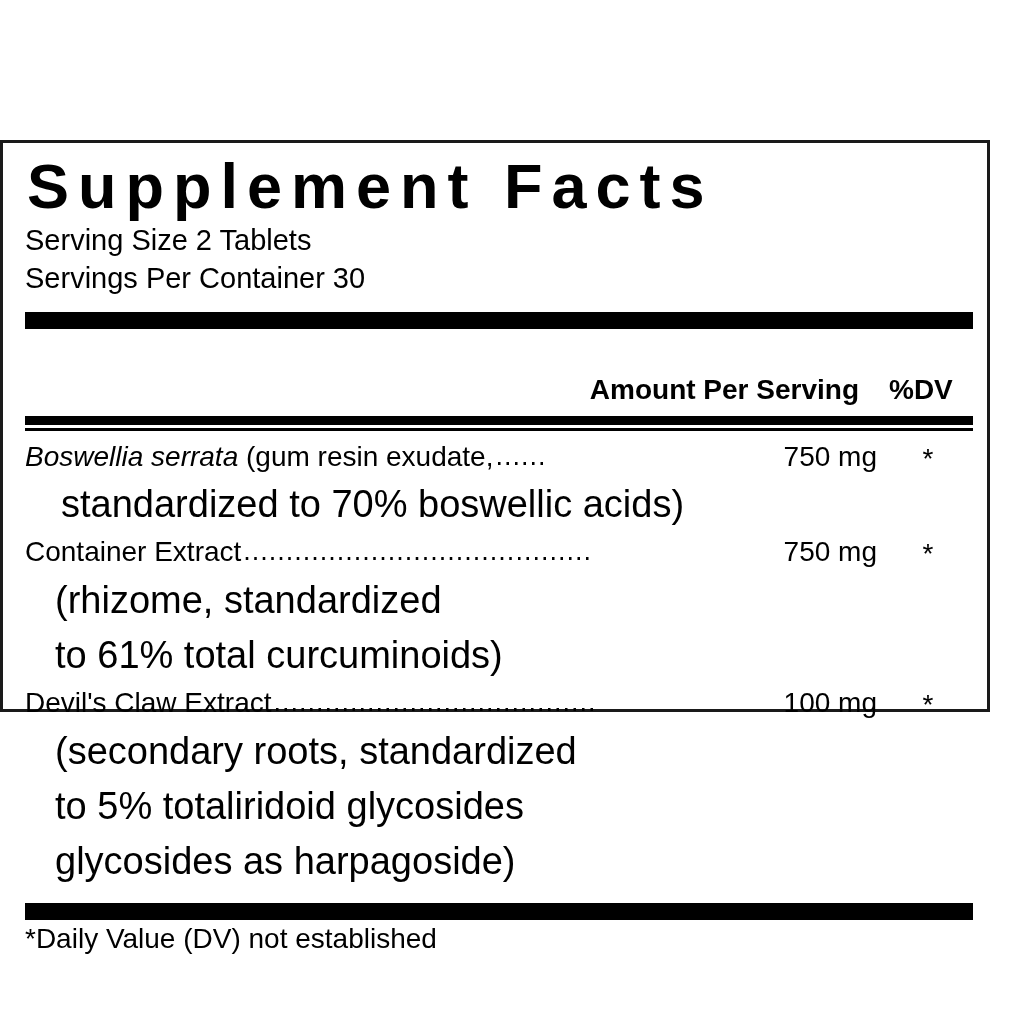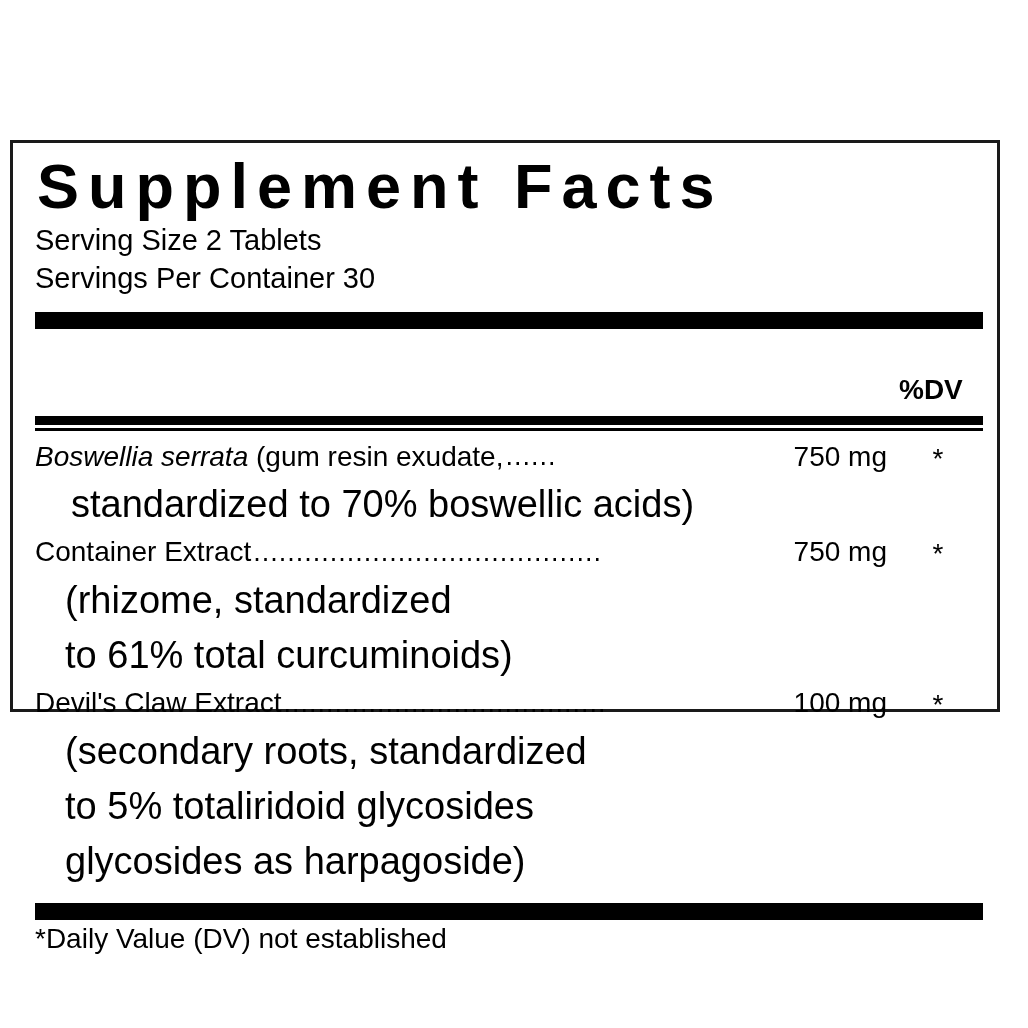--- a/index.html
+++ b/index.html
@@ -9,21 +9,21 @@
   }
   body {
     width: 1028px;
     height: 1028px;
     font-family: "Liberation Sans", sans-serif;
     color: #000000;
     position: relative;
   }
   .panel {
     position: absolute;
-    left: 10px;
+    left: 0;
     top: 140px;
     width: 990px;
     height: 572px;
     border: 3px solid #1a1a1a;
     box-sizing: border-box;
     background: #ffffff;
   }
   .inner {
     position: absolute;
     left: 22px;
@@ -73,21 +73,21 @@
   .nutrients {
     padding-top: 6px;
   }
   .nutrient {
     position: relative;
     font-size: 28px;
     line-height: 1.45;
   }
   .nutrient .main {
     display: flex;
-    align-items: center;
+    align-items: flex-start;
     padding-right: 96px;
   }
   .nutrient .name {
     white-space: nowrap;
   }
   .nutrient .name i { font-style: italic; }
   .nutrient .dots {
     flex: 1 1 auto;
     overflow: hidden;
     white-space: nowrap;
@@ -128,20 +128,21 @@
   <div class="inner">
 
     <div class="title">Supplement Facts</div>
 
     <div class="serving-line">Serving Size 2 Tablets</div>
     <div class="serving-line">Servings Per Container 30</div>
 
     <div class="rule-thick"></div>
 
     <div class="amount-row">
+      <span class="amount-label">Amount Per Serving</span>
       <span class="dv-label">%DV</span>
     </div>
 
     <div class="rule-medium"></div>
     <div class="rule-thin"></div>
 
     <div class="nutrients">
 
       <div class="nutrient">
         <div class="main">

